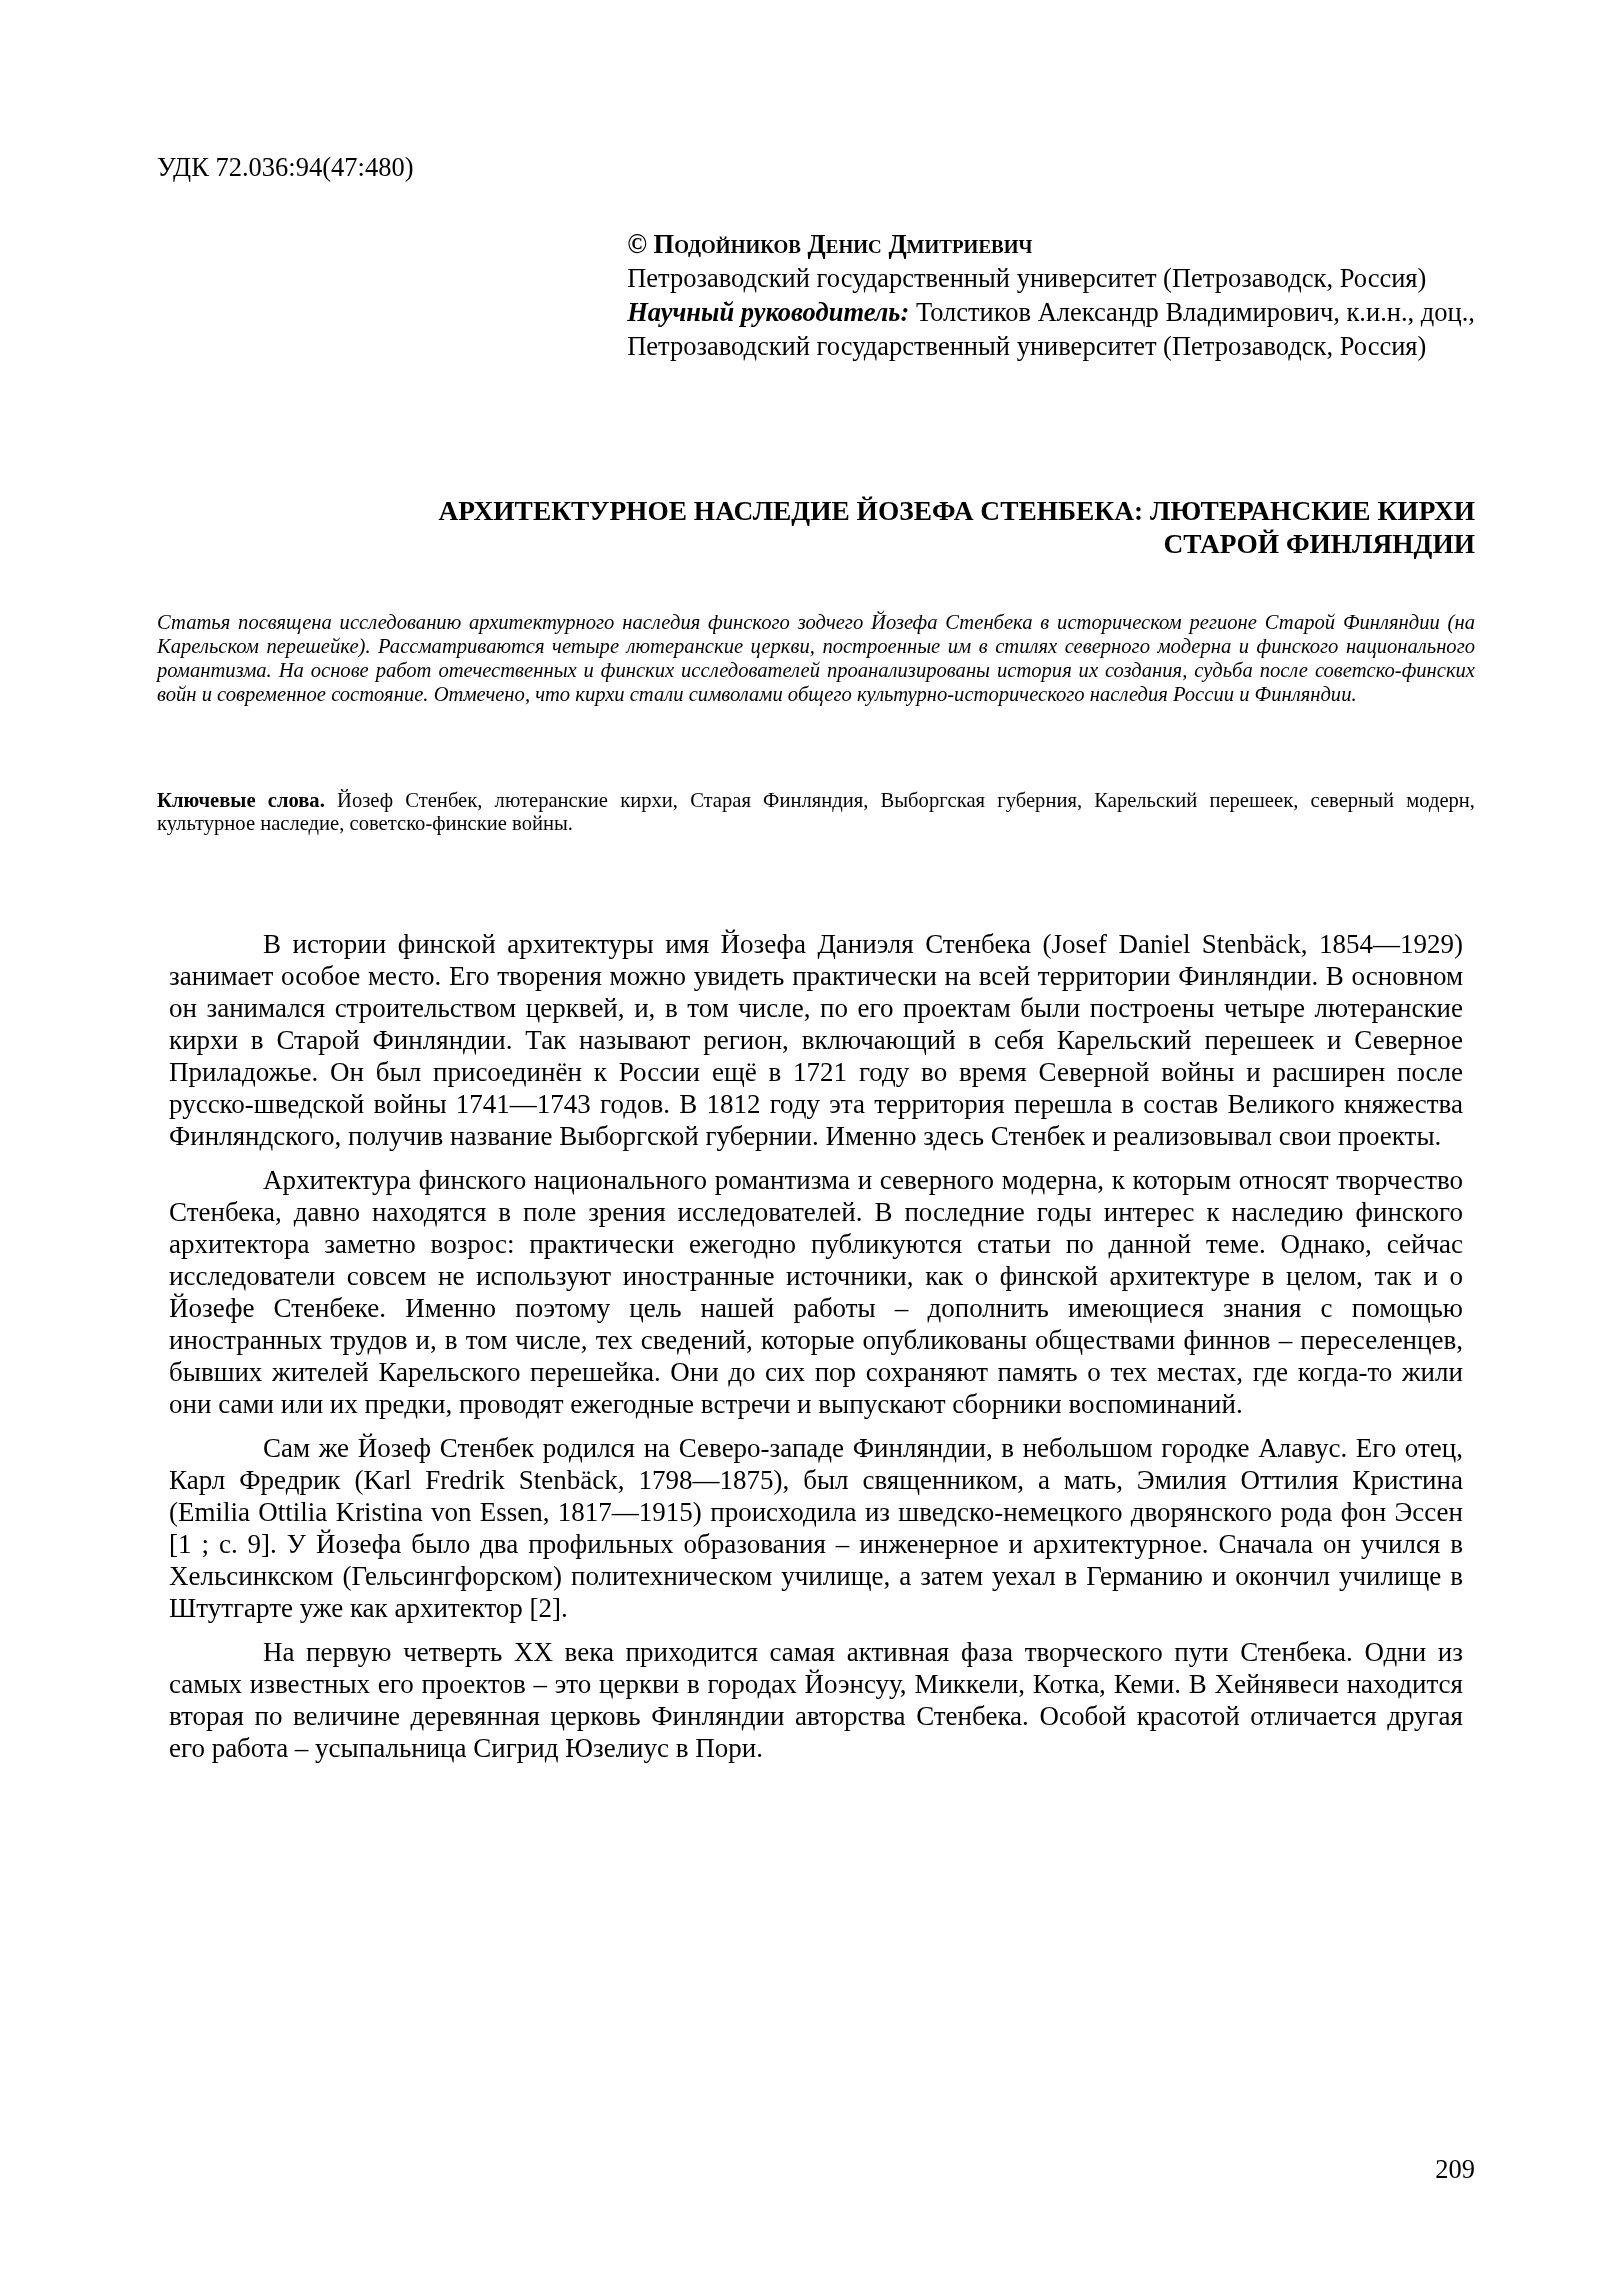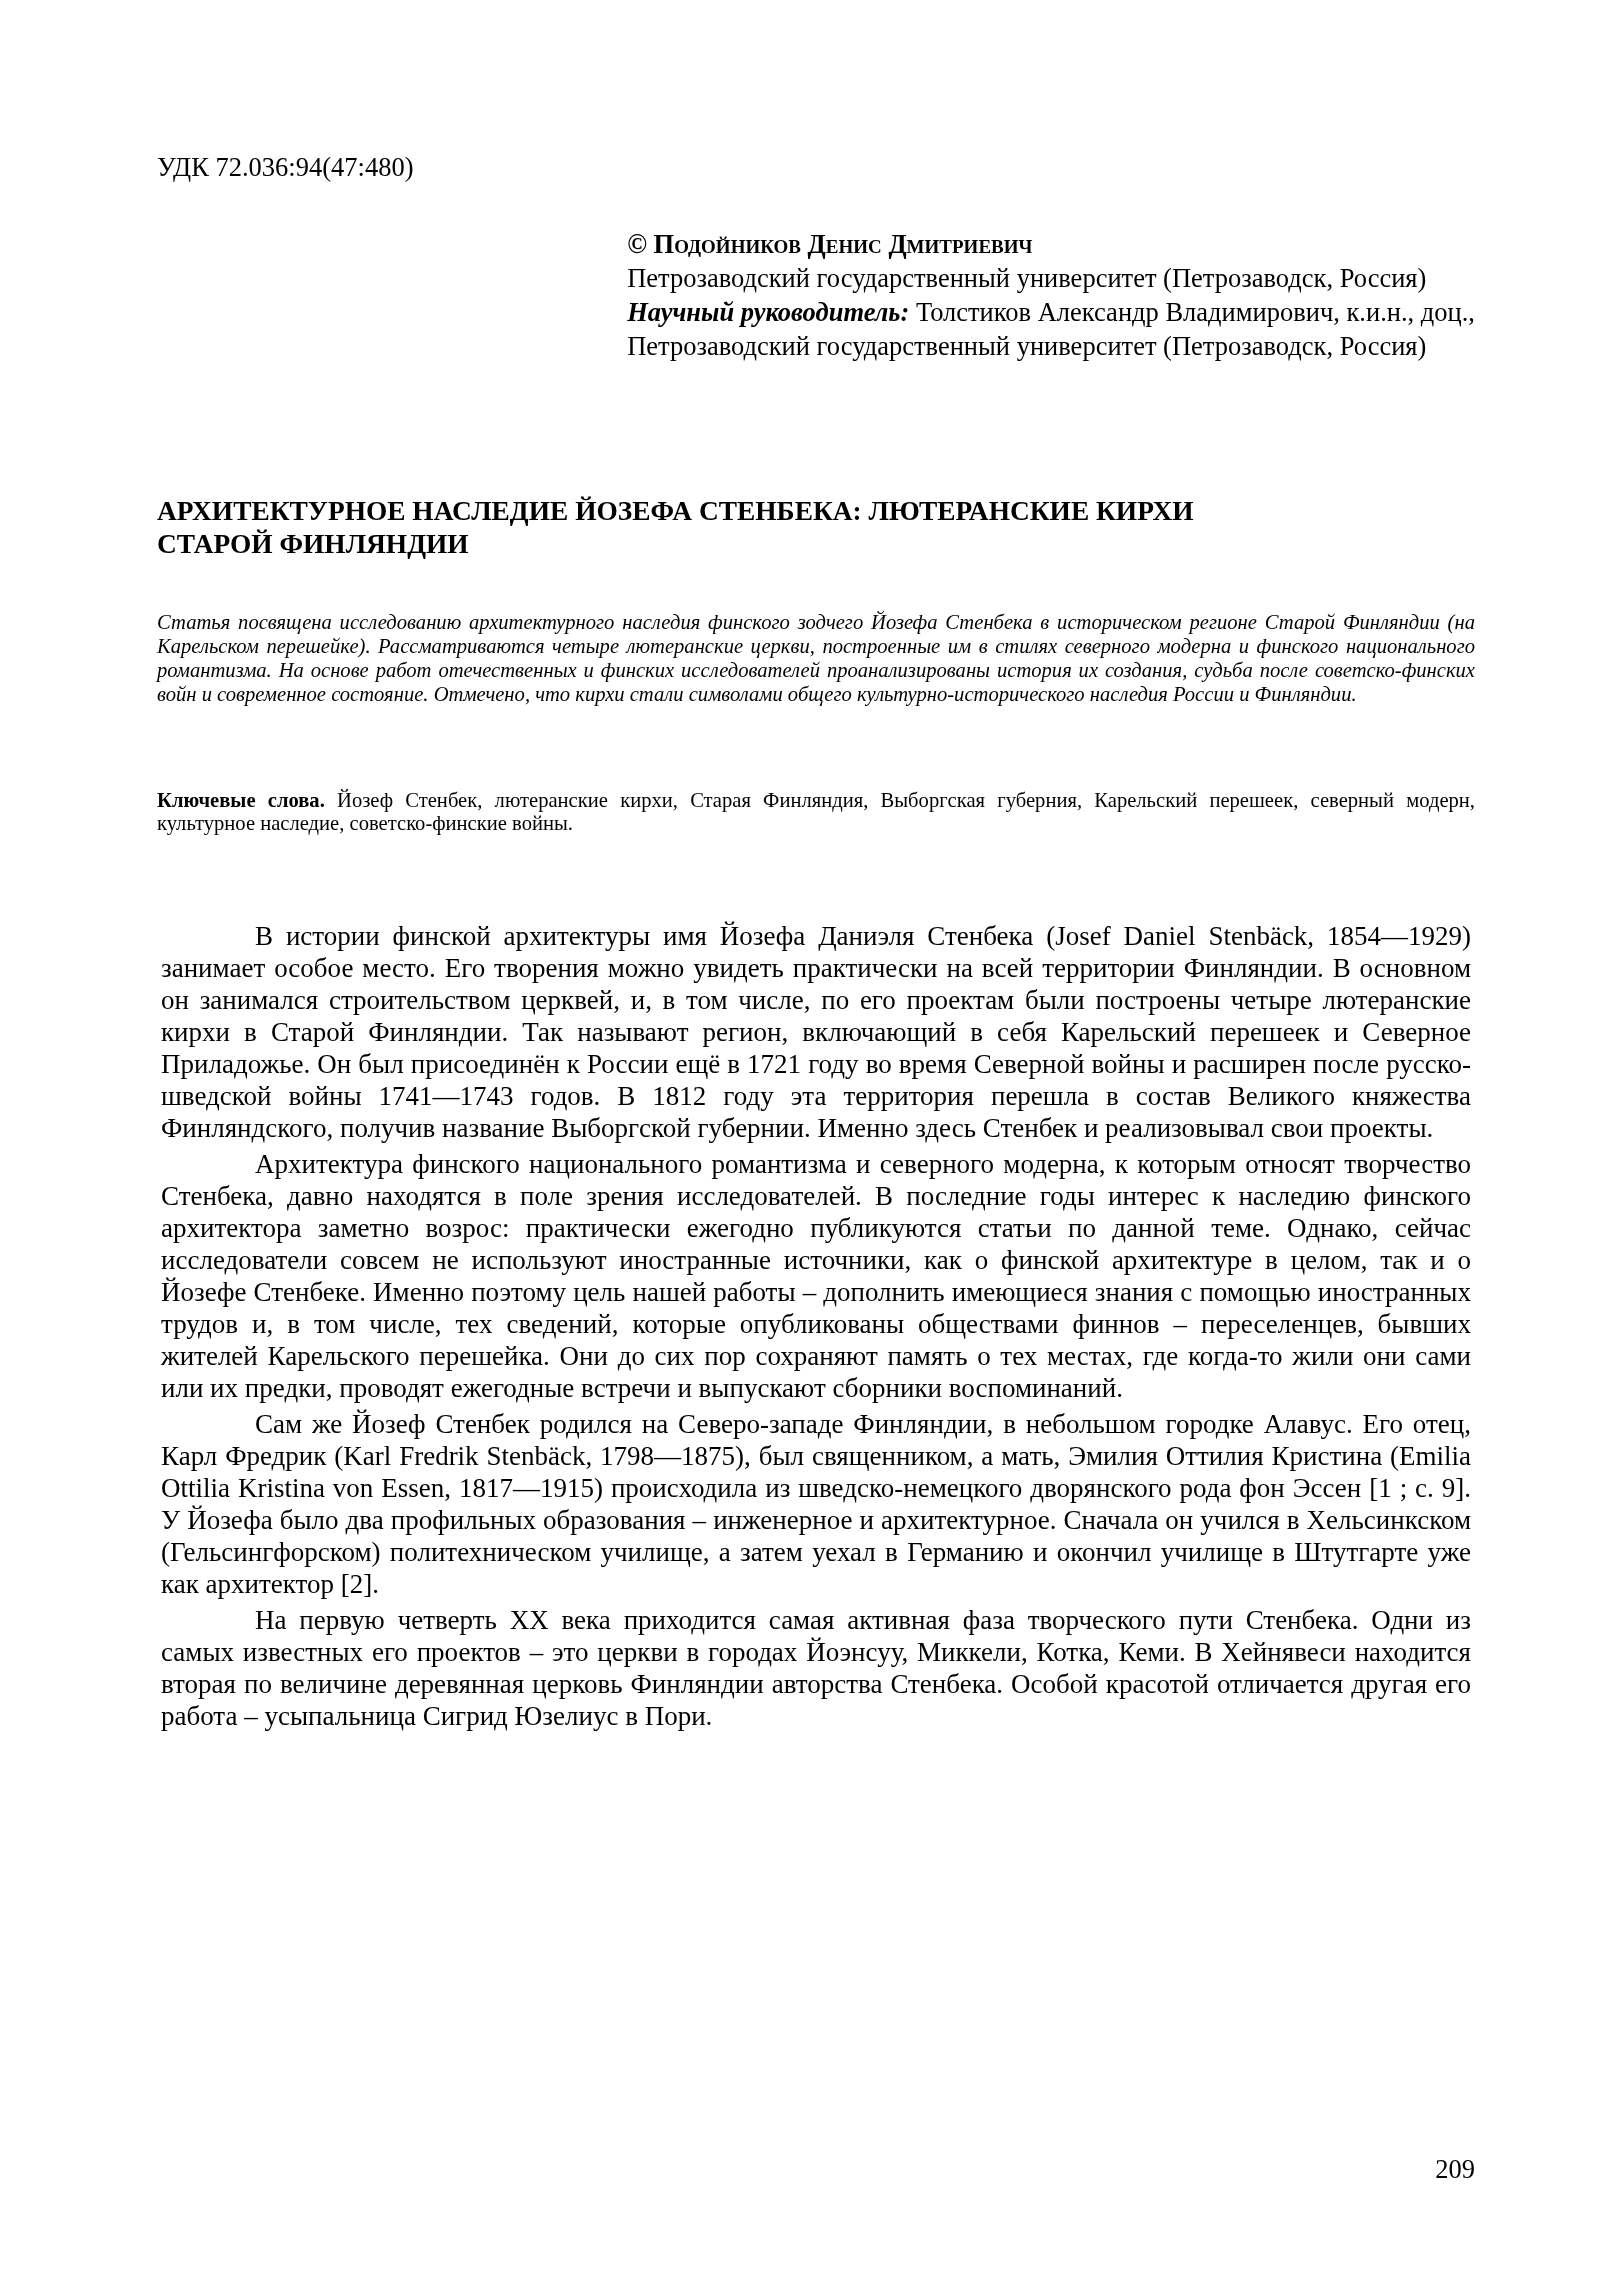--- a/index.html
+++ b/index.html
@@ -6,26 +6,26 @@
   body {
     width: 1620px; height: 2293px; position: relative; overflow: hidden;
     font-family: "Liberation Serif", "DejaVu Serif", serif; color: #000;
   }
   .page { position: absolute; left: 157px; top: 0; width: 1318px; }
   .udk { position: absolute; left: 0; top: 152px; font-size: 26.5px; }
   .author-block { position: absolute; right: 0; top: 227px; text-align: left; font-size: 26.5px; line-height: 34px; }
   .author-name { font-weight: bold; font-variant: small-caps; }
   .email { font-style: italic; }
   .advisor-label { font-weight: bold; font-style: italic; }
-  .title { position: absolute; left: 0; top: 495px; width: 1318px; text-align: left; font-weight: bold; font-size: 27.4px; line-height: 33px; }
+  .title { position: absolute; left: 0; top: 495px; width: 1318px; text-align: right; font-weight: bold; font-size: 27.4px; line-height: 33px; }
   .abstract { position: absolute; left: 0; top: 610px; width: 1318px; font-size: 20.6px; line-height: 24px; text-align: justify; font-style: italic; }
   .keywords { position: absolute; left: 0; top: 789px; width: 1318px; font-size: 20.6px; line-height: 23px; text-align: justify; }
   .kw-label { font-weight: bold; }
   .body { position: absolute; left: 0; top: 916px; width: 1318px; font-size: 27px; line-height: 32px; text-align: justify; }
-  .body p { margin: 4px; text-indent: 94px; }
+  .body p { margin: 12px; text-indent: 94px; }
   .page-number { position: absolute; left: 0; top: 2154px; width: 1318px; text-align: right; font-size: 26.5px; }
 </style>
 </head>
 <body>
 
 <div class="page">
   <div class="udk">УДК 72.036:94(47:480)</div>
 
   <div class="author-block">
     <div class="author-name">© Подойников Денис Дмитриевич</div>

